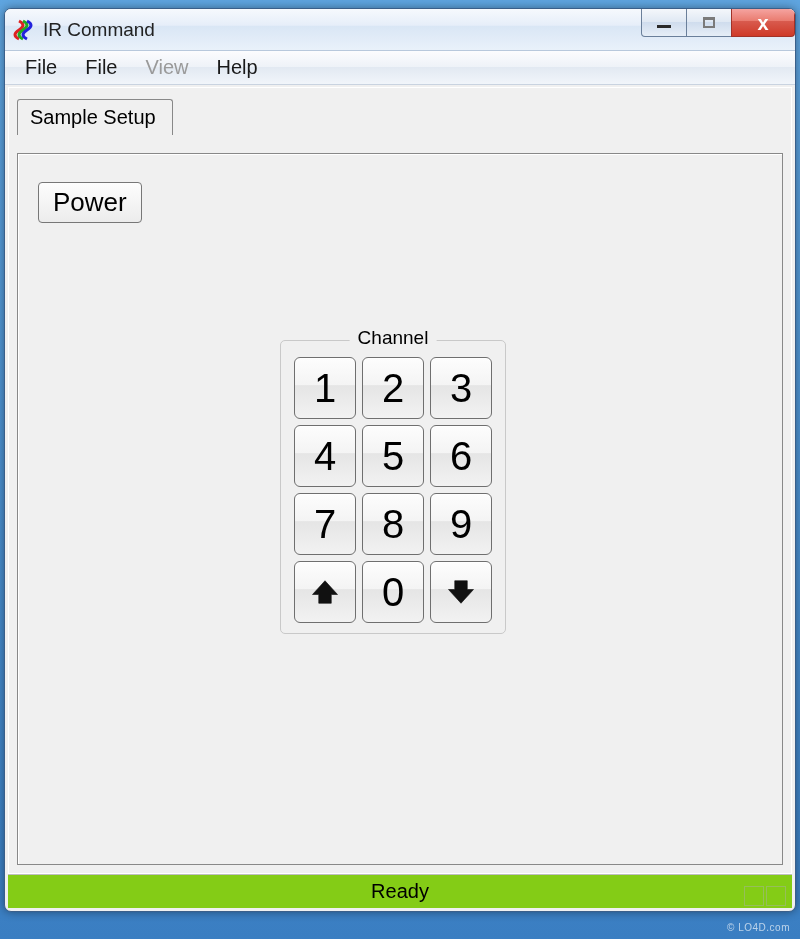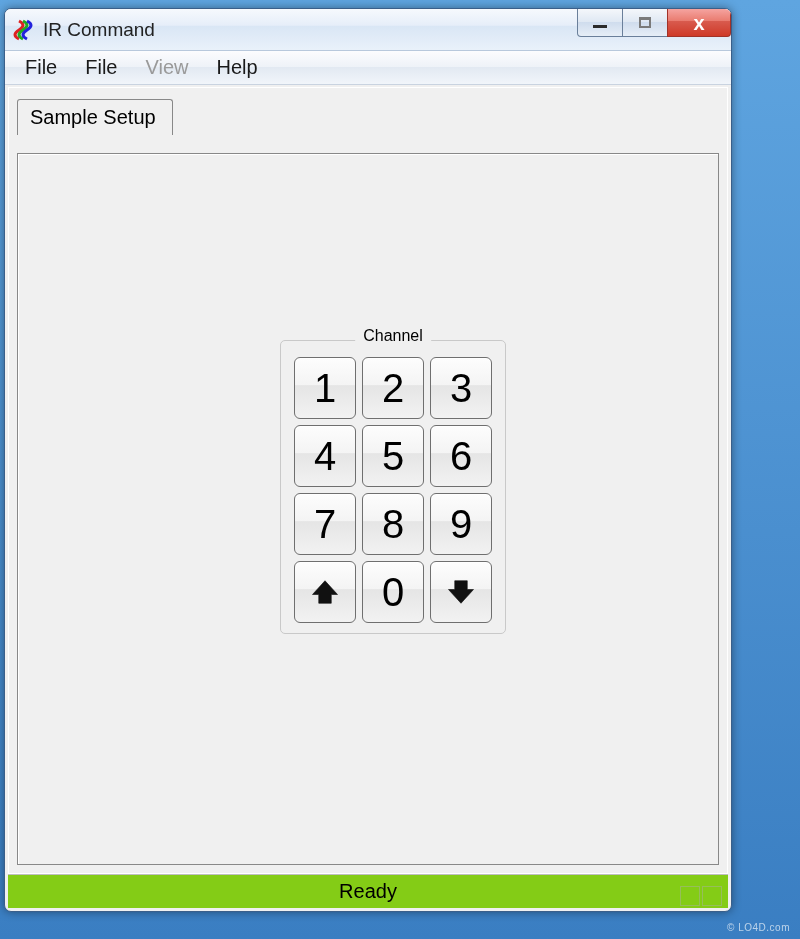--- a/index.html
+++ b/index.html
@@ -11,21 +11,21 @@
     font-family: "Segoe UI", Tahoma, Arial, sans-serif;
     background: linear-gradient(to bottom, #5fa5e0 0%, #3a7ec2 100%);
     overflow: hidden;
     position: relative;
   }
 
   .window {
     position: absolute;
     left: 4px;
     top: 8px;
-    width: 728px;
+    width: 792px;
     height: 904px;
     background: #f0f0f0;
     border: 1px solid #3a5f8a;
     border-radius: 7px;
     box-shadow: 0 0 10px rgba(0,0,0,0.4);
     display: flex;
     flex-direction: column;
     overflow: hidden;
   }
 
@@ -167,21 +167,21 @@
     padding: 8px 10px 10px 10px;
     background: #f0f0f0;
   }
   .channel-legend {
     position: absolute;
     top: -14px;
     left: 50%;
     transform: translateX(-50%);
     background: #f0f0f0;
     padding: 0 8px;
-    font-size: 16px;
+    font-size: 19px;
   }
   .keypad {
     display: grid;
     grid-template-columns: repeat(3, 62px);
     grid-template-rows: repeat(4, 62px);
     gap: 6px;
     justify-content: center;
     margin-top: 8px;
   }
   .key {
@@ -273,20 +273,21 @@
     <div class="menu-item disabled">View</div>
     <div class="menu-item">Help</div>
   </div>
 
   <div class="client">
     <div class="tabstrip">
       <div class="tab">Sample Setup</div>
     </div>
     <div class="tab-page">
 
+      <button class="power-btn">Power</button>
 
       <div class="channel-group">
         <div class="channel-legend">Channel</div>
         <div class="keypad">
           <div class="key">1</div>
           <div class="key">2</div>
           <div class="key">3</div>
           <div class="key">4</div>
           <div class="key">5</div>
           <div class="key">6</div>

